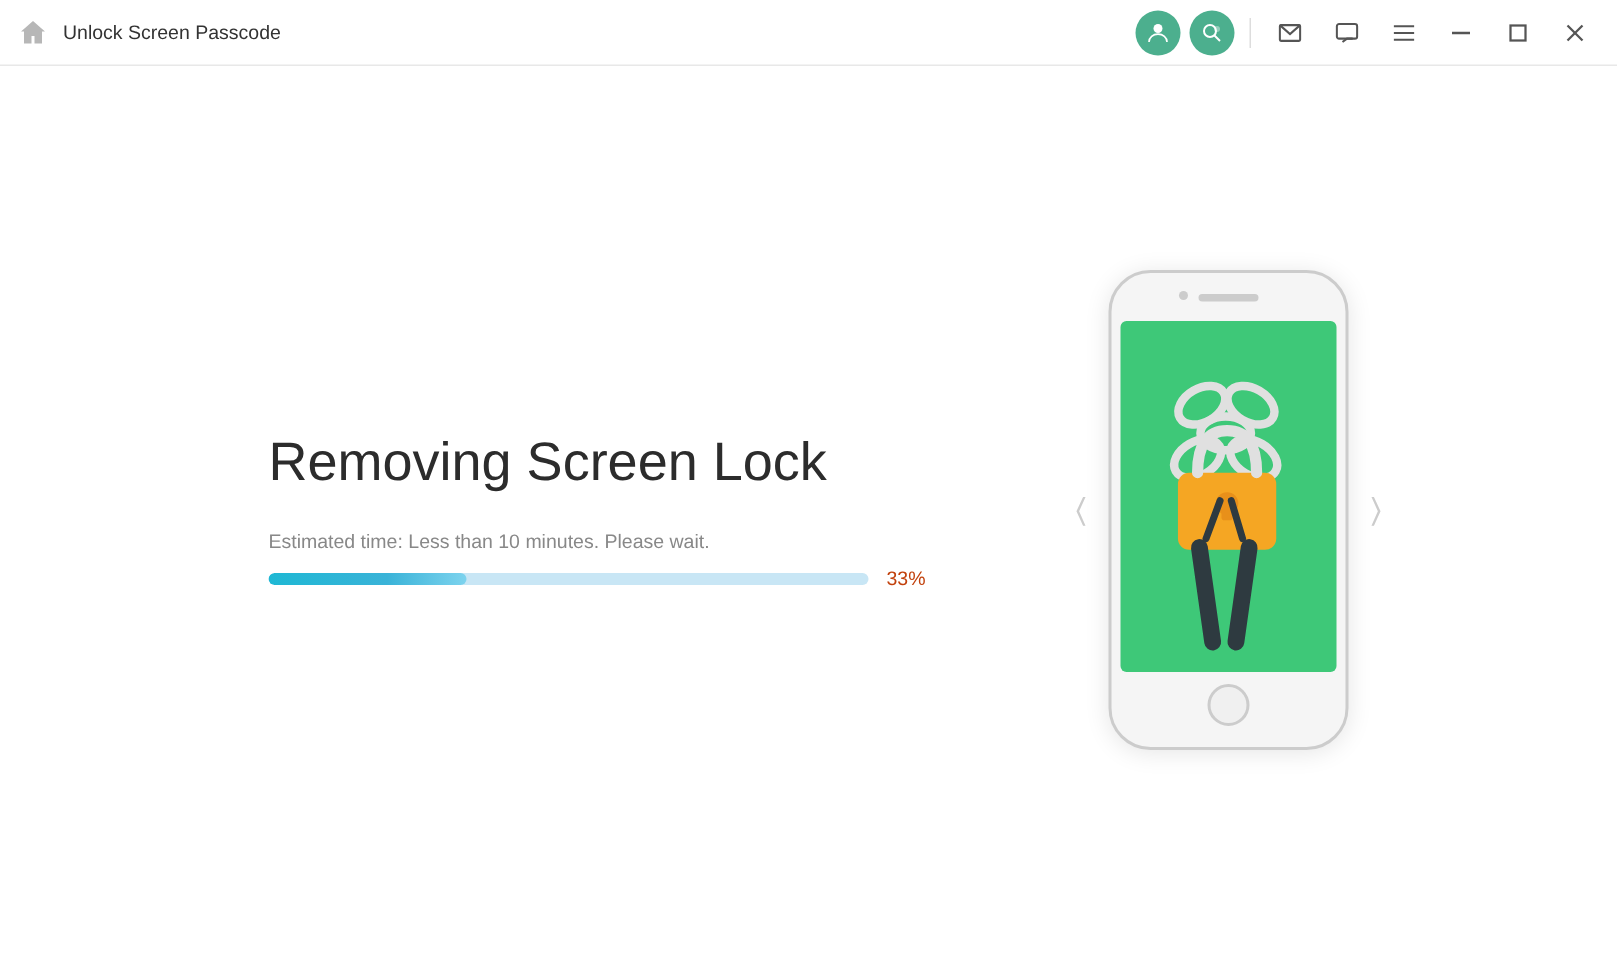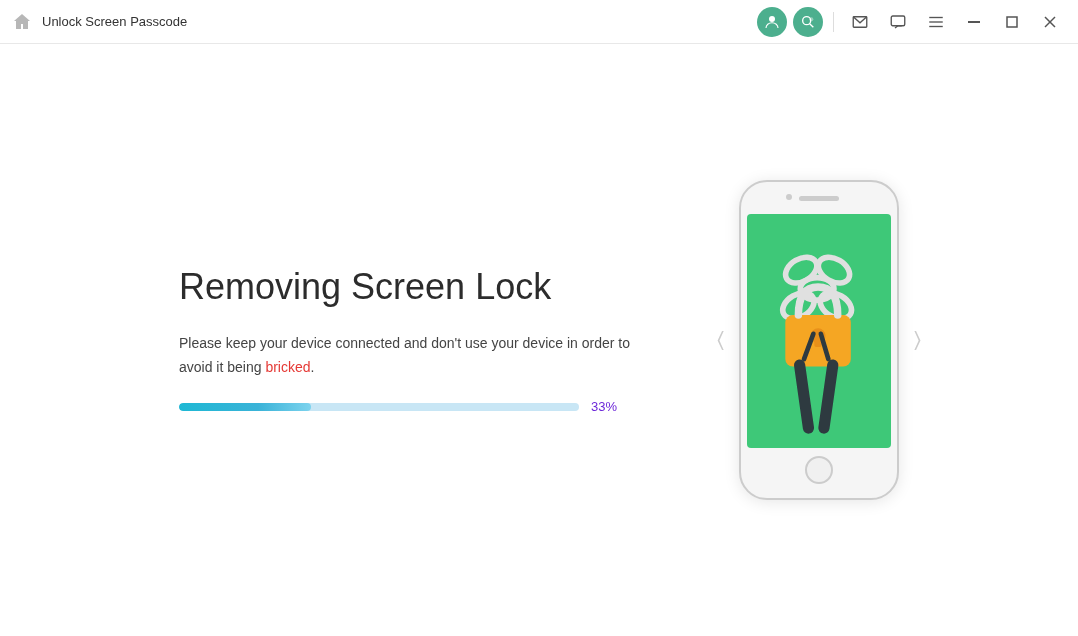--- a/index.html
+++ b/index.html
@@ -141,21 +141,21 @@
       max-width: 400px;
     }
     .progress-bar-fill {
       height: 100%;
       border-radius: 4px;
       background: linear-gradient(90deg, #1eb8d4 0%, #3ab3d8 60%, #7dd3ee 100%);
       width: 33%;
     }
     .progress-pct {
       font-size: 13px;
-      color: #6d28d9;
+      color: #c2410c;
       white-space: nowrap;
     }
 
     
     .right-panel {
       flex: 0 0 auto;
       display: flex;
       align-items: center;
       justify-content: center;
       position: relative;
@@ -325,24 +325,22 @@
         </svg>
     </div>
   </div>
 </div>
 
 <div class="main-content">
 
   <div class="left-panel">
     <h1 class="heading">Removing Screen Lock</h1>
 
-    <p class="description">
-      <span>Please keep your device connected and don't use your device in order to avoid it being </span><span class="red">bricked</span><span>.</span>
-    </p>
-
+
+    <p class="estimated-time">Estimated time: Less than 10 minutes. Please wait.</p>
 
     <div class="progress-row">
       <div class="progress-bar-track">
         <div class="progress-bar-fill" style="width: 33%"></div>
       </div>
       <span class="progress-pct">33%</span>
     </div>
   </div>
 
   <div class="right-panel">

